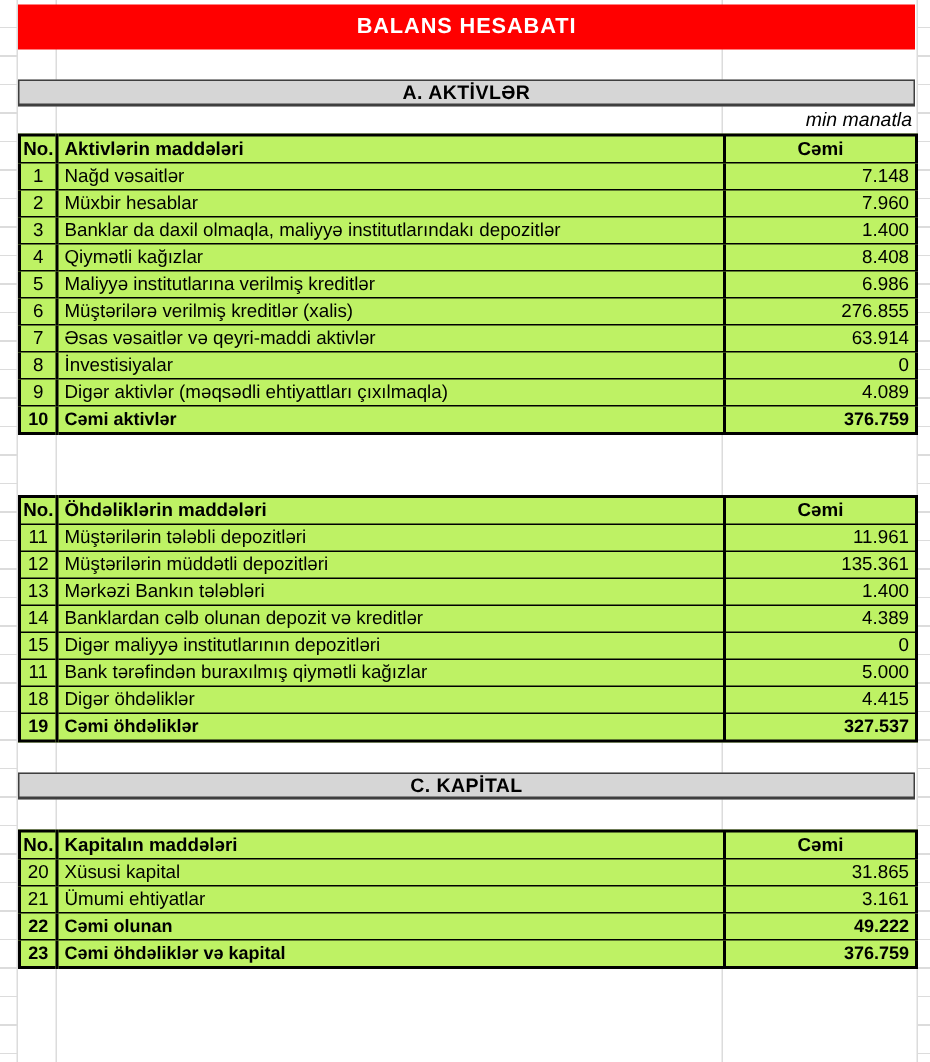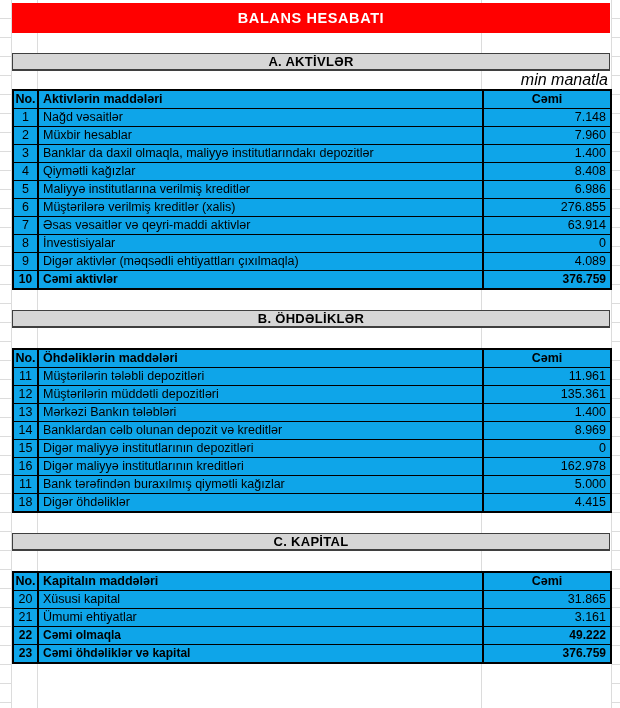--- a/index.html
+++ b/index.html
@@ -37,27 +37,27 @@
   }
   .section-bar {
     margin-left:12px; width:598px; height:18px; box-sizing:border-box;
     background:var(--bar-bg,#d6d6d6);
     border:1px solid #3f3f3f; border-bottom-width:2px;
     font-weight:bold; font-size:13px; letter-spacing:0.3px;
     display:flex; align-items:flex-start; justify-content:center;
   }
   .unit-note {
     margin-left:12px; width:598px; height:18px; box-sizing:border-box;
-    font-style:italic; font-size:16px; line-height:18px;
+    font-style:italic; font-size:13px; line-height:18px;
     text-align:right; padding-right:2px;
   }
   table.balance {
     margin-left:12px; width:598px;
     border-collapse:collapse; table-layout:fixed;
-    border:2px solid #000; background:#0ea5e9;
+    border:2px solid #000; background:#bef264;
   }
   table.balance col.c-no    { width:25px; }
   table.balance col.c-label { width:445px; }
   table.balance col.c-value { width:128px; }
   table.balance th, table.balance td {
     border-top:1px solid #000; border-bottom:1px solid #000;
     font-size:12.5px; height:18px; line-height:17px;
     padding:0; overflow:hidden; white-space:nowrap; box-sizing:border-box;
   }
   .col-no    { border-left:2px solid #000; border-right:2px solid #000; text-align:center; }
@@ -155,23 +155,20 @@
           <tr class="total">
             <td class="col-no">10</td>
             <td class="col-label">Cəmi aktivlər</td>
             <td class="col-value">376.759</td>
           </tr>
         </tbody>
     </table>
 
     <div class="sp20"></div>
 
-    <div class="section-bar">
-      <span>B. ÖHDƏLİKLƏR</span>
-    </div>
     <div class="sp20"></div>
 
     <table class="balance">
       <colgroup>
           <col class="c-no">
           <col class="c-label">
           <col class="c-value">
         </colgroup>
       <thead>
         <tr>
@@ -192,41 +189,41 @@
             <td class="col-value">135.361</td>
           </tr>
           <tr>
             <td class="col-no">13</td>
             <td class="col-label">Mərkəzi Bankın tələbləri</td>
             <td class="col-value">1.400</td>
           </tr>
           <tr>
             <td class="col-no">14</td>
             <td class="col-label">Banklardan cəlb olunan depozit və kreditlər</td>
-            <td class="col-value">8.969</td>
+            <td class="col-value">4.389</td>
           </tr>
           <tr>
             <td class="col-no">15</td>
             <td class="col-label">Digər maliyyə institutlarının depozitləri</td>
             <td class="col-value">0</td>
           </tr>
           <tr>
-            <td class="col-no">16</td>
-            <td class="col-label">Digər maliyyə institutlarının kreditləri</td>
-            <td class="col-value">162.978</td>
-          </tr>
-          <tr>
             <td class="col-no">11</td>
             <td class="col-label">Bank tərəfindən buraxılmış qiymətli kağızlar</td>
             <td class="col-value">5.000</td>
           </tr>
           <tr>
             <td class="col-no">18</td>
             <td class="col-label">Digər öhdəliklər</td>
             <td class="col-value">4.415</td>
+          </tr>
+          <tr class="total">
+            <td class="col-no">19</td>
+            <td class="col-label">Cəmi öhdəliklər</td>
+            <td class="col-value">327.537</td>
           </tr>
         </tbody>
     </table>
 
     <div class="sp20"></div>
 
     <div class="section-bar">
       <span>C. KAPİTAL</span>
     </div>
     <div class="sp20"></div>
@@ -250,21 +247,21 @@
             <td class="col-label">Xüsusi kapital</td>
             <td class="col-value">31.865</td>
           </tr>
           <tr>
             <td class="col-no">21</td>
             <td class="col-label">Ümumi ehtiyatlar</td>
             <td class="col-value">3.161</td>
           </tr>
           <tr class="total">
             <td class="col-no">22</td>
-            <td class="col-label">Cəmi olmaqla</td>
+            <td class="col-label">Cəmi olunan</td>
             <td class="col-value">49.222</td>
           </tr>
           <tr class="total">
             <td class="col-no">23</td>
             <td class="col-label">Cəmi öhdəliklər və kapital</td>
             <td class="col-value">376.759</td>
           </tr>
         </tbody>
     </table>
   </div>

